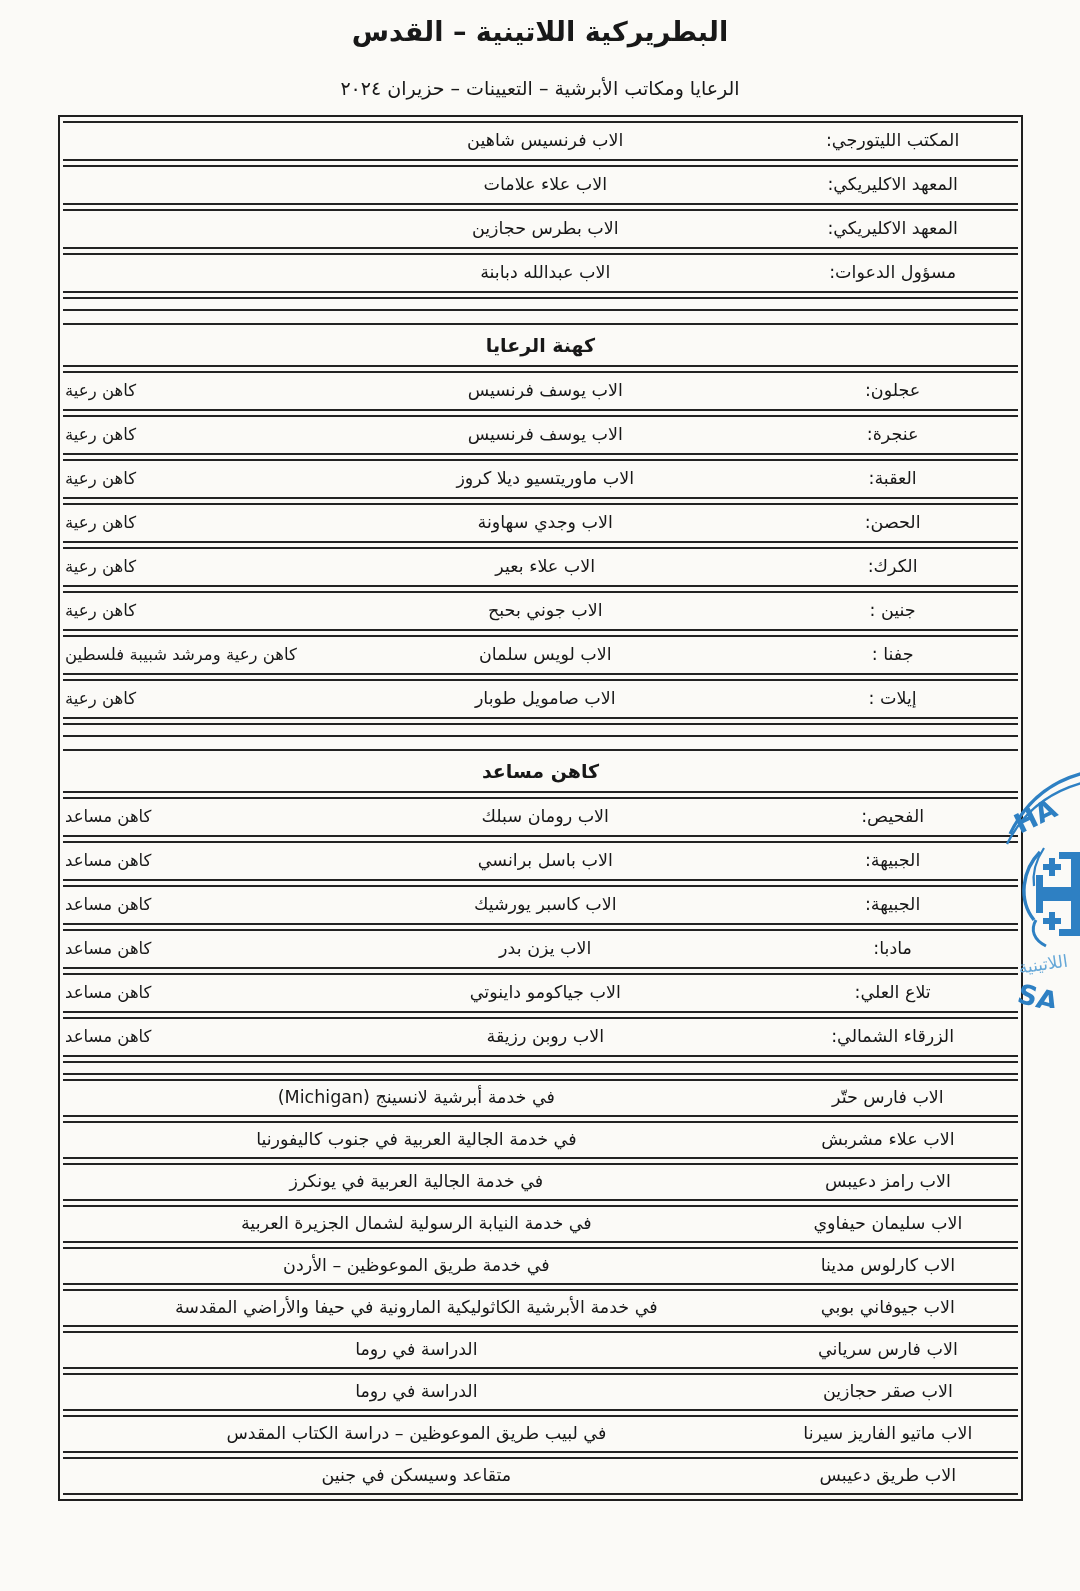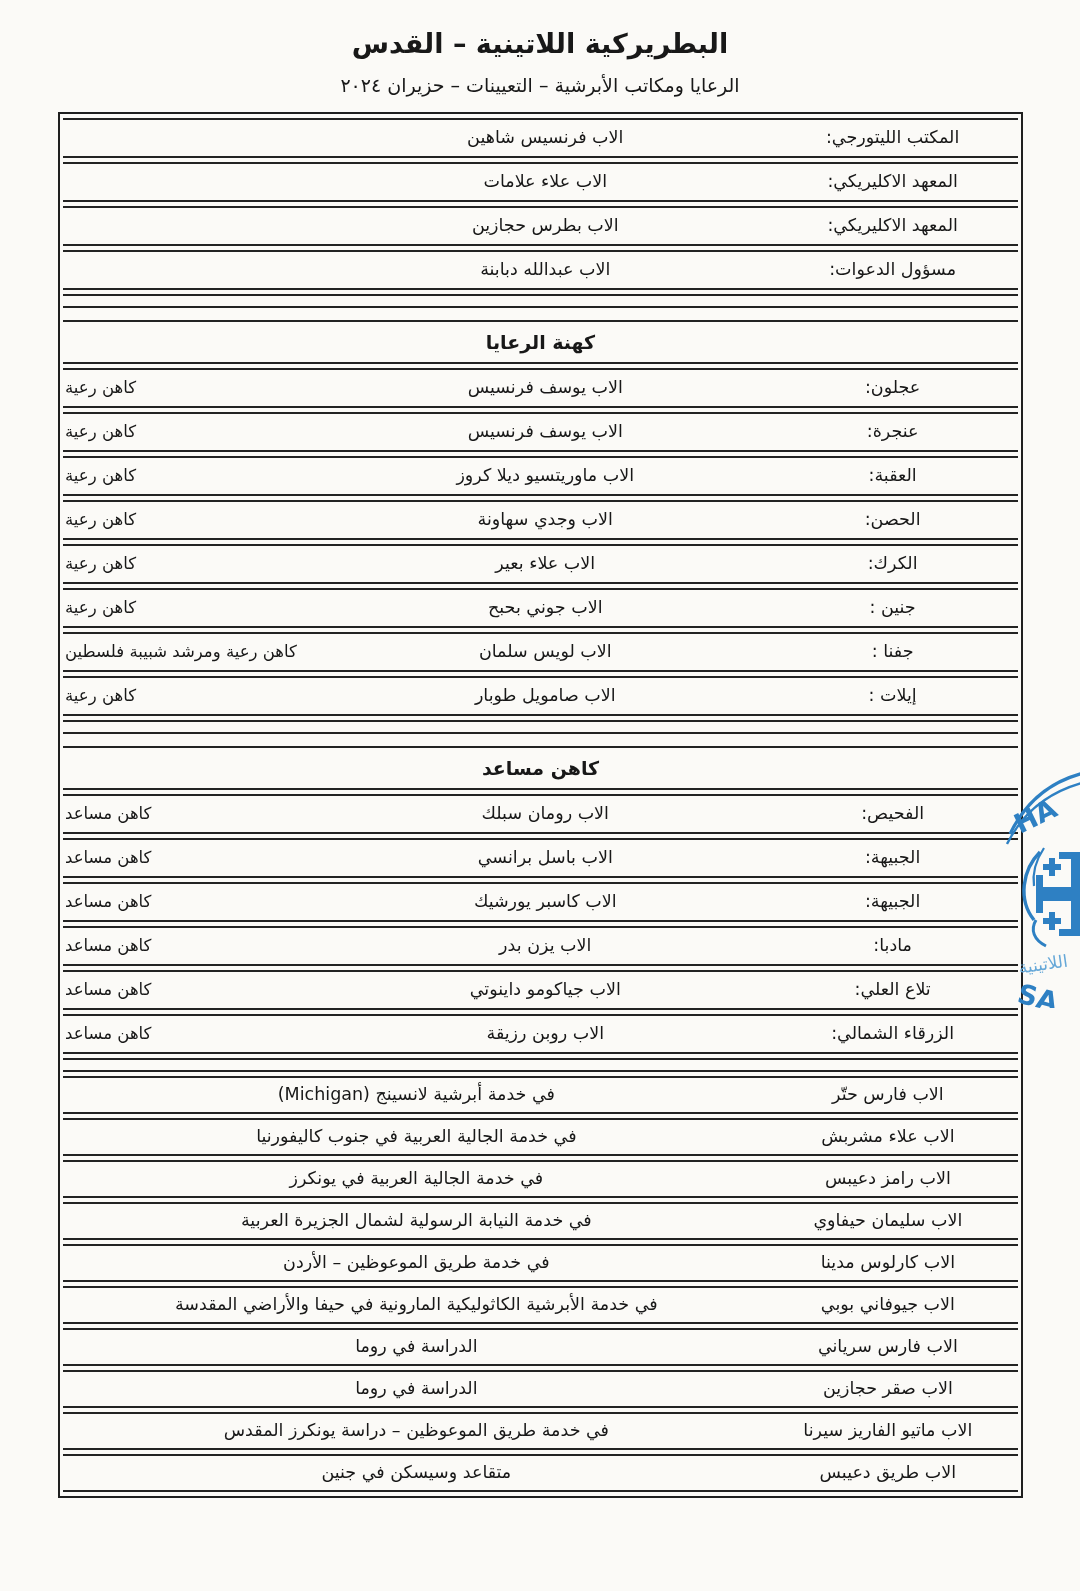--- a/index.html
+++ b/index.html
@@ -4,23 +4,23 @@
 <style>
   html,body{margin:0;padding:0}
   body{
     width:1080px;height:1591px;
     background:#fbfaf7;
     overflow:hidden;position:relative;
     font-family:"DejaVu Sans",sans-serif;
     color:#181818;direction:rtl;
   }
   *{box-sizing:border-box}
-  .page-header{text-align:center;padding-top:28px}
+  .page-header{text-align:center;padding-top:16px}
   .title{font-size:27px;font-weight:700;margin:0;letter-spacing:0.5px}
-  .subtitle{font-size:19px;margin-top:15px;font-weight:500}
+  .subtitle{font-size:19px;margin-top:30px;font-weight:500}
   .table{
     margin:16px 57px 0 58px;
     border:2.5px solid #1f1f1f;
     padding:4px 3px;
     display:flex;flex-direction:column;gap:4px;
     background:transparent;
   }
   .row{
     border-top:2px solid #232323;
     border-bottom:2px solid #232323;
@@ -188,21 +188,21 @@
     <div class="cell name">الدراسة في روما</div>
 
   </div>
     <div class="row wide">
     <div class="cell label">الاب صقر حجازين</div>
     <div class="cell name">الدراسة في روما</div>
 
   </div>
     <div class="row wide">
     <div class="cell label">الاب ماتيو الفاريز سيرنا</div>
-    <div class="cell name">في خدمة طريق الموعوظين – دراسة يونكرز المقدس</div>
+    <div class="cell name">في لبيب طريق الموعوظين – دراسة الكتاب المقدس</div>
 
   </div>
     <div class="row wide">
     <div class="cell label">الاب طريق دعيبس</div>
     <div class="cell name">متقاعد وسيسكن في جنين</div>
 
   </div>
   </div>
 
 <svg class="stamp" viewBox="0 0 160 240" aria-hidden="true" color="#2e80c3">

